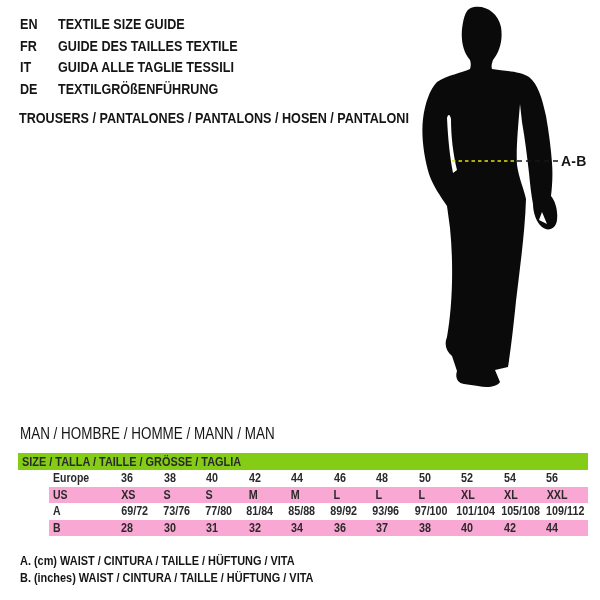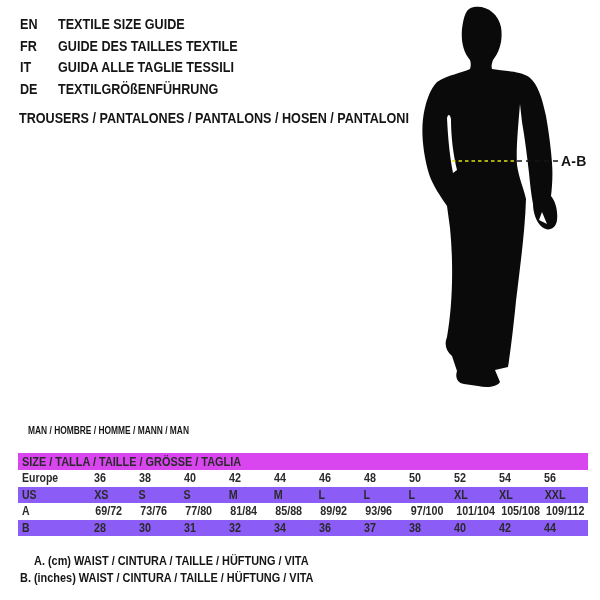--- a/index.html
+++ b/index.html
@@ -22,32 +22,32 @@
   .lang-label{ }
 
   
   .category-title { position:absolute; left:19px; top:109px; font-size:15px; font-weight:bold; }
 
   
   .figure-svg { position:absolute; left:0; top:0; width:600px; height:600px; }
   .measure-label { position:absolute; left:561px; top:153px; font-size:14px; font-weight:bold; letter-spacing:0.2px; }
 
   
-  .section-title { position:absolute; left:20px; top:425px; font-size:10px; font-weight:bold;margin-left:8px; }
+  .section-title { position:absolute; left:20px; top:425px; font-size:16px; font-weight:normal; }
 
   
   .size-table { position:absolute; left:18px; top:453px; width:570px; }
-  .t-header { height:17px; line-height:17px; background:#d946ef; font-size:13px; font-weight:bold; padding-left:4px; color:#2a2a2a; }
-  .t-row  { display:flex; height:16.5px; line-height:16.5px; font-size:12.5px; font-weight:bold; color:#2a2a2a; }
-  .t-row.stripe { background:#8b5cf6; }
+  .t-header { height:17px; line-height:17px; background:#84cc16; font-size:13px; font-weight:bold; padding-left:4px; color:#2a2a2a; }
+  .t-row  { display:flex; height:16.5px; line-height:16.5px; font-size:12.5px; font-weight:bold; color:#2a2a2a;margin-left:31px; }
+  .t-row.stripe { background:#f9a8d4; }
   .t-label { width:75px; padding-left:4px; text-align:left; }
   .t-cell  { width:45px; }
 
   
-  .footnote-a { position:absolute; left:20px; top:553px; font-size:13px; font-weight:bold;margin-left:14px; }
+  .footnote-a { position:absolute; left:20px; top:553px; font-size:13px; font-weight:bold; }
   .footnote-b { position:absolute; left:20px; top:570px; font-size:13px; font-weight:bold; }
 </style>
 </head>
 <body>
 
 <div class="lang-list">
   <div class="lang-row">
     <span class="lang-code"><span class="cond">EN</span></span>
     <span class="lang-label cond">TEXTILE SIZE GUIDE</span>
   </div>

